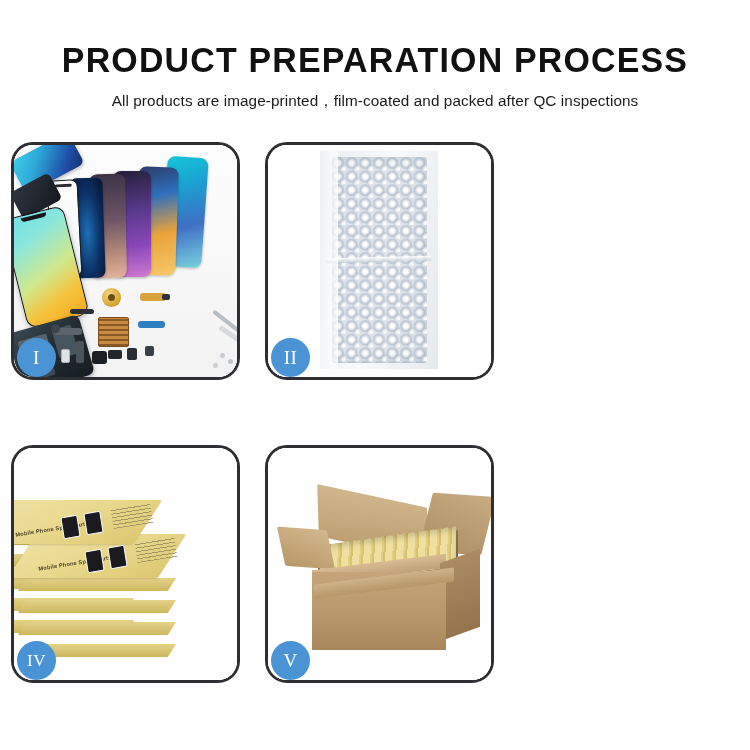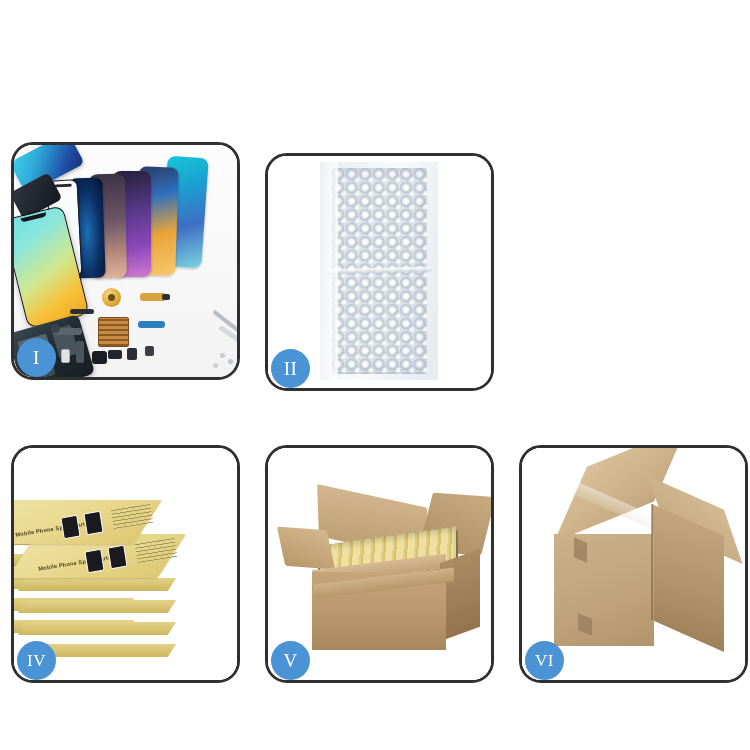--- a/index.html
+++ b/index.html
@@ -36,21 +36,21 @@
     background: #ffffff;
     overflow: visible;
   }
   .panel .clipbox {
     position: absolute; inset: 0;
     border-radius: 19px;
     overflow: hidden;
     background: #fdfdfd;
   }
   .p1 { left: 11px;  top: 142px; }
-  .p2 { left: 265px; top: 142px; margin-top: 11px; }
+  .p2 { left: 265px; top: 142px; }
   .p3 { left: 519px; top: 142px; }
   .p4 { left: 11px;  top: 445px; }
   .p5 { left: 265px; top: 445px; }
   .p6 { left: 519px; top: 445px; }
 
   
   .badge {
     position: absolute;
     left: 3px; bottom: 0px;
     width: 39px; height: 39px;
@@ -352,20 +352,24 @@
   .sb-tab2 { position:absolute; left:56px; top:168px; width:14px; height:17px;
              background: rgba(120,96,64,.4); transform: skewY(22deg); }
   .sb-seam { position:absolute; left:129px; top:56px; width:1.5px; height:116px;
              background: rgba(110,88,58,.5); }
 </style>
 </head>
 <body>
 
 <div class="page">
 
+  <div class="header">
+    <div class="title">PRODUCT PREPARATION PROCESS</div>
+    <div class="subtitle">All products are image-printed，film-coated and packed after QC inspections</div>
+  </div>
 
   <div class="grid">
 
     <div class="panel p1">
       <div class="clipbox">
         <div class="scene1">
           <div class="ph ph-a"></div>
           <div class="ph ph-b"></div>
           <div class="ph ph-c"></div>
           <div class="ph ph-d"></div>
@@ -456,30 +460,15 @@
           <div class="flap flap-left"></div>
           <div class="cn-rim"></div>
           <div class="cn-side"></div>
           <div class="cn-front"></div>
           <div class="flap flap-front"></div>
         </div>
       </div>
       <div class="badge">V</div>
     </div>
 
-    <div class="panel p6">
-      <div class="clipbox">
-        <div class="scene6">
-          <div class="sb-top"></div>
-          <div class="sb-top2"></div>
-          <div class="sb-tape"></div>
-          <div class="sb-right"></div>
-          <div class="sb-front"></div>
-          <div class="sb-seam"></div>
-          <div class="sb-tab1"></div>
-          <div class="sb-tab2"></div>
-        </div>
-      </div>
-      <div class="badge wide">VI</div>
-    </div>
 
   </div>
 </div>
 
 </body></html>

